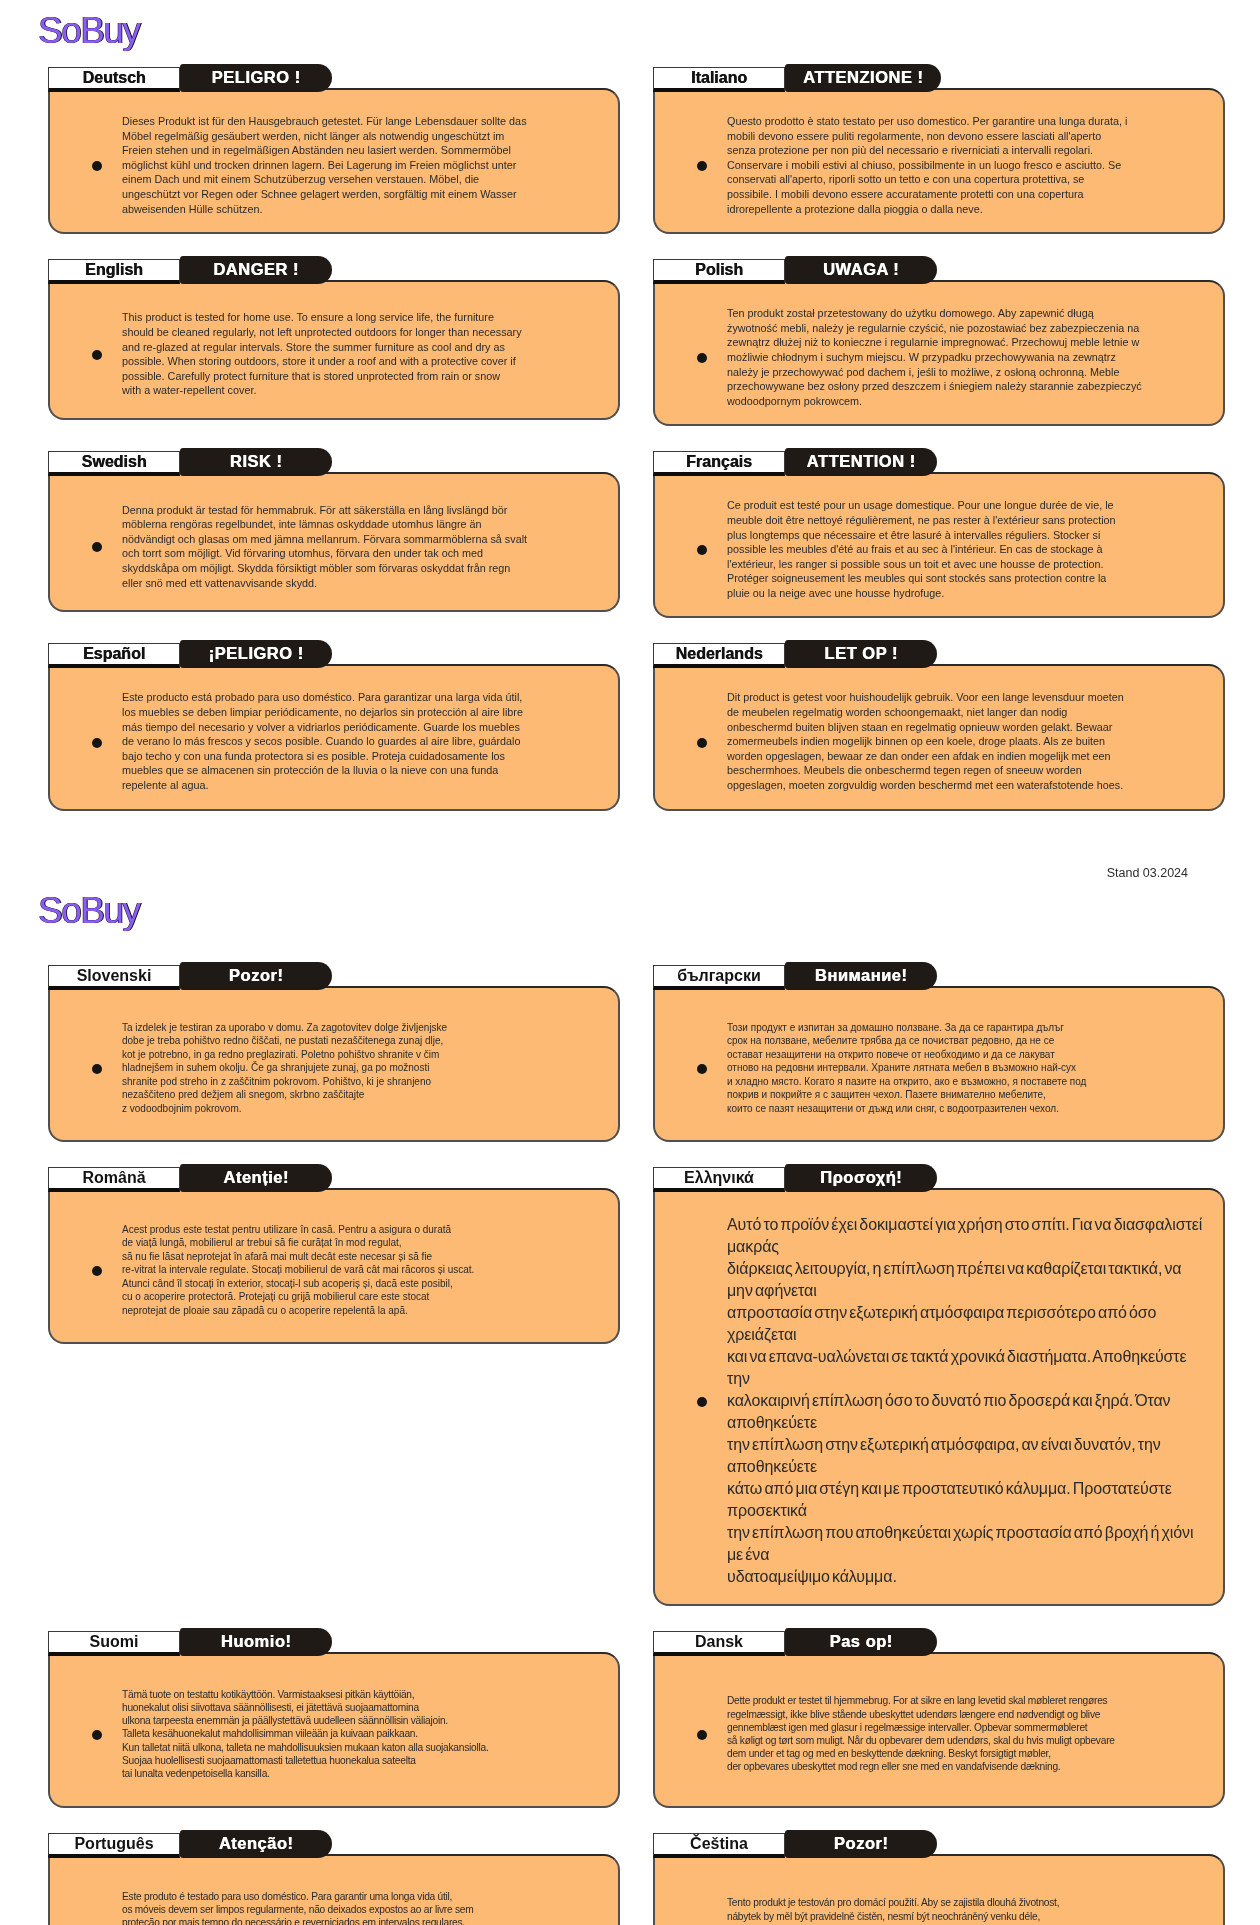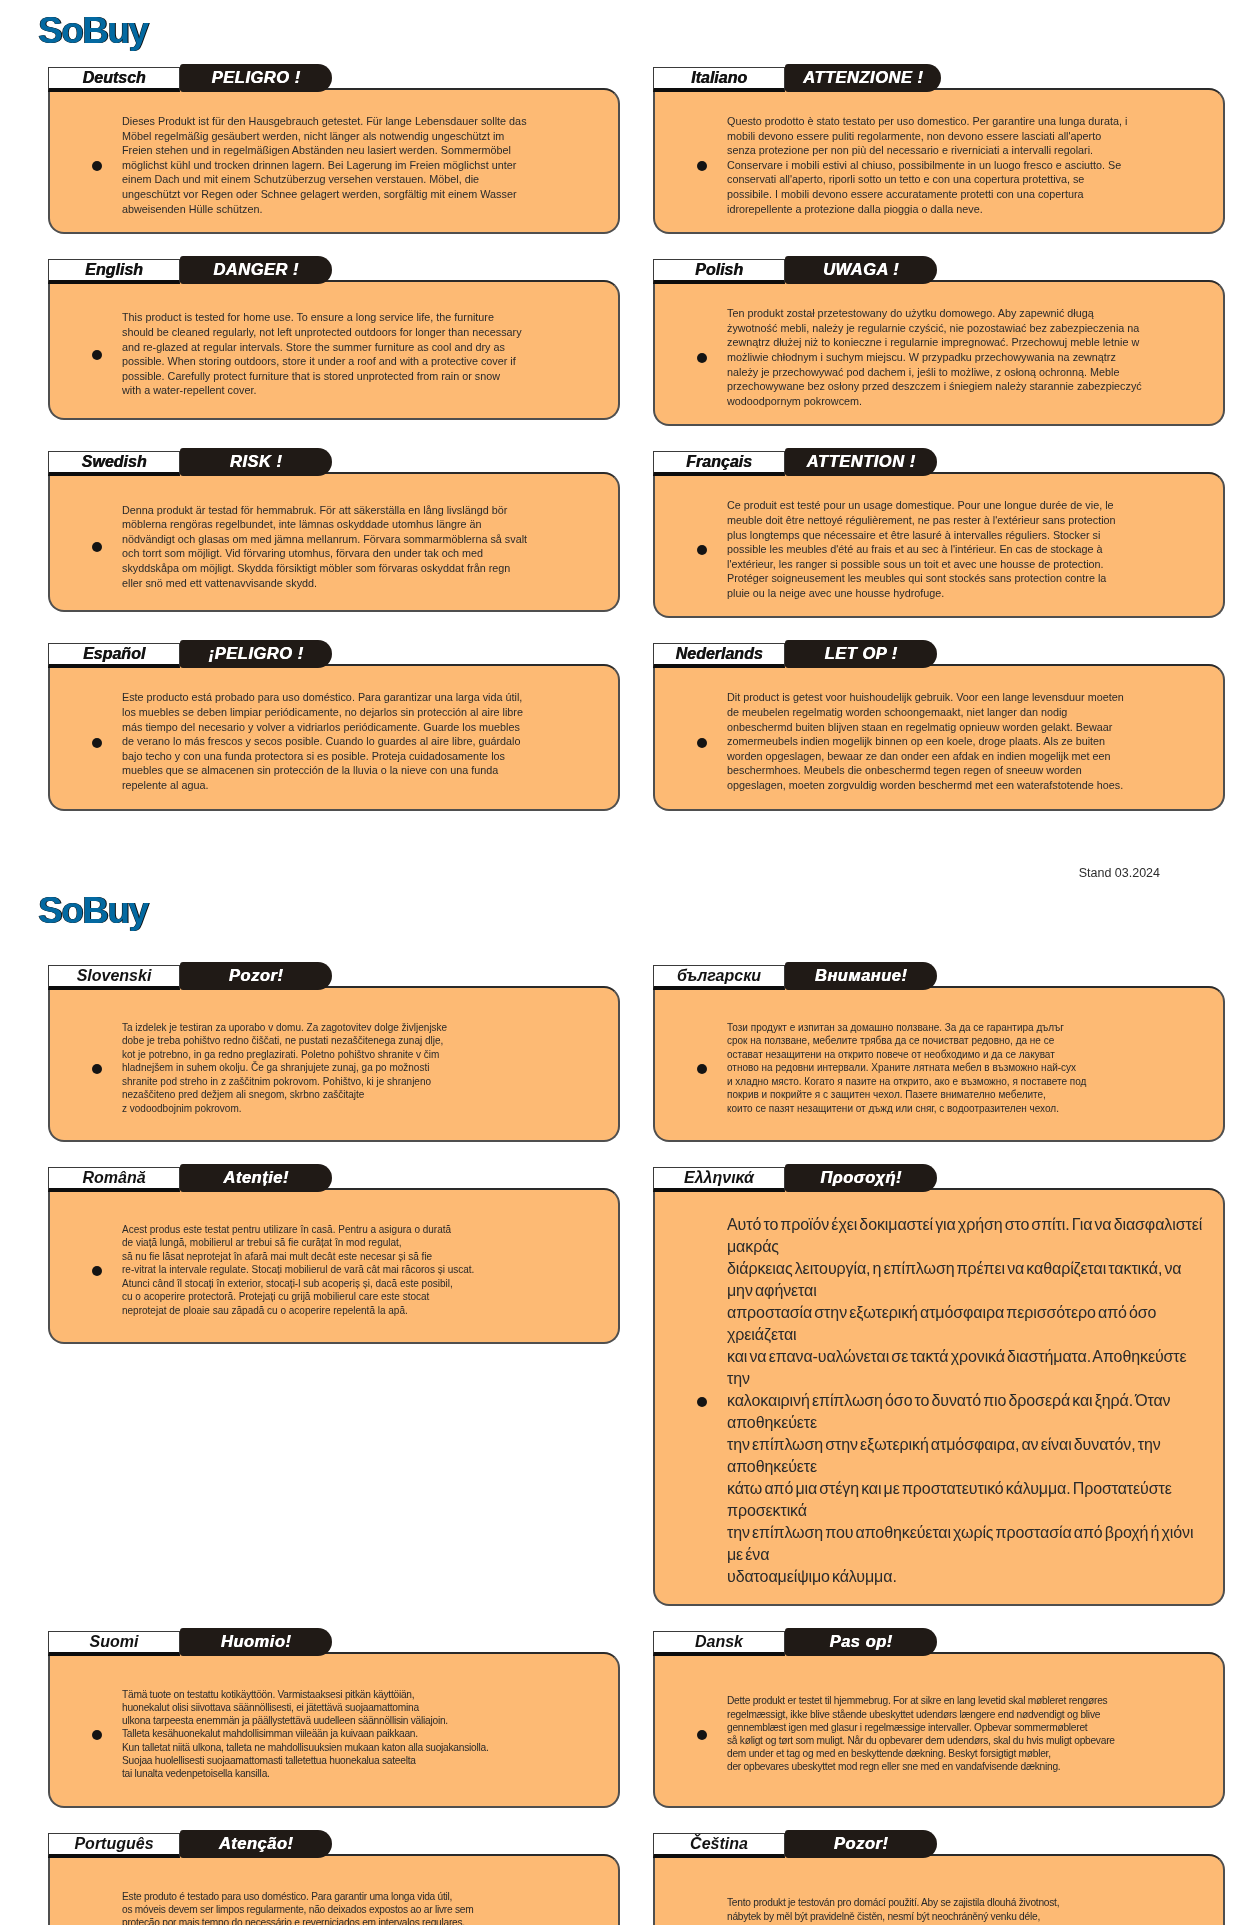--- a/index.html
+++ b/index.html
@@ -1,46 +1,46 @@
 <!DOCTYPE html>
 <html><head>
 <meta charset="utf-8">
 <style>
   * { box-sizing: border-box; margin: 0; padding: 0; }
   html, body { width: 1260px; height: 1925px; background: #ffffff; overflow: hidden;
     font-family: "Liberation Sans", sans-serif; color: #222; }
   .page { position: absolute; left: 0; width: 1260px; }
   .pg1 { top: 0; }
   .pg2 { top: 880px; }
-  .logo { margin: 10px 0 0 38px; font-size: 37px; font-weight: bold; letter-spacing: -1.5px;
-    color: #0369a1; text-shadow: 0.9px 0 0 #0c0c0c, -0.5px 0 0 #0c0c0c; }
+  .logo { margin: 10px 0 0 38px; font-size: 37px; font-weight: normal; letter-spacing: -1.5px;
+    color: #8b5cf6; text-shadow: 0.9px 0 0 #0c0c0c, -0.5px 0 0 #0c0c0c; }
   .grid { display: grid; grid-template-columns: 572px 572px; column-gap: 33px; row-gap: 22px;
     margin: 12px 35px 0 48px; }
   .pg2 .grid { margin-top: 30px; row-gap: 22px; }
   .sec { position: relative; }
-  .sec-header { position: absolute; top: 0; left: 0; display: flex; align-items: flex-start; z-index: 2; font-style: italic; }
+  .sec-header { position: absolute; top: 0; left: 0; display: flex; align-items: flex-start; z-index: 2; }
   .lang-label { margin-top: 3px; width: 132px; height: 25px; background: #fff;
     border: 1.5px solid #3a3a3a; border-bottom: 4px solid #0d0d0d;
     text-align: center; font-weight: bold; font-size: 16px; line-height: 19px; color: #131313; }
   .pg1 .lang-label { text-shadow: 0.5px 0 0 currentColor; }
   .warn-tab { height: 28px; min-width: 152px; padding: 0 18px; background: #201a16; color: #ffffff;
     border-radius: 3px 14px 14px 3px; text-align: center; font-weight: bold; font-size: 16.5px;
     line-height: 27px; text-shadow: 0.5px 0 0 #fff; letter-spacing: 0.5px; }
   .sec-body { margin-top: 24px; min-height: 140px; border: 2px solid #4f4f4f;
     border-top: 2.5px solid #2a2a2a; border-radius: 0 16px 16px 16px;
     display: flex; gap: 20px; padding: 24px 16px 16px 42px; background: #fdba74; align-items: center; }
   .pg2 .sec-body { min-height: 156px; }
   .bullet { flex: 0 0 10px; width: 10px; height: 10px; border-radius: 50%; background: #141414; margin-top: 2px; }
   .sec-text { white-space: pre-line; color: #2a2a2a; }
   .pg1 .sec-text { font-size: 10.8px; line-height: 14.6px; }
   .pg2 .sec-text { font-size: 10px; line-height: 13.4px; }
   .s-el .sec-text { font-size: 16px; line-height: 22px; word-spacing: -2.2px; letter-spacing: -0.1px; }
   .s-fi .sec-text, .s-da .sec-text, .s-pt .sec-text, .s-cs .sec-text {
     font-size: 10.2px; line-height: 13.2px; letter-spacing: -0.25px; }
-  .footer { text-align: right; margin-right: 100px; font-size: 12.5px; color: #2d2d2d; }
+  .footer { text-align: right; margin-right: 72px; font-size: 12.5px; color: #2d2d2d; }
   .pg1 .footer { margin-top: 55px; }
   .pg2 .footer { margin-top: 46px; }
 </style>
 </head>
 <body>
 
 <div class="page pg1">
   <div class="logo">SoBuy</div>
   <div class="grid">
 

